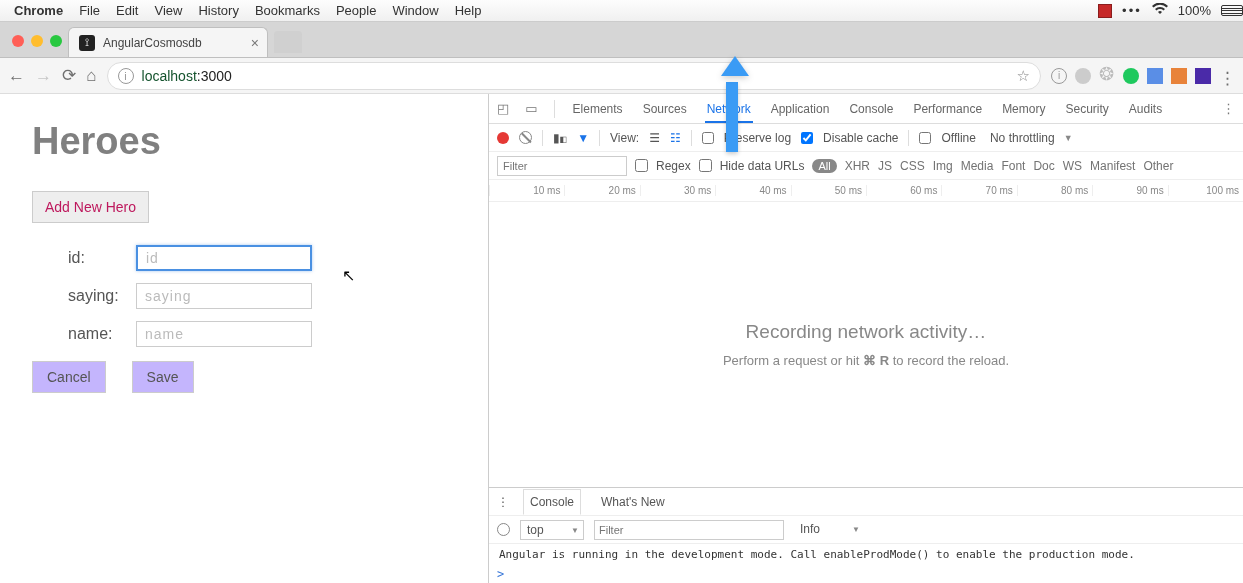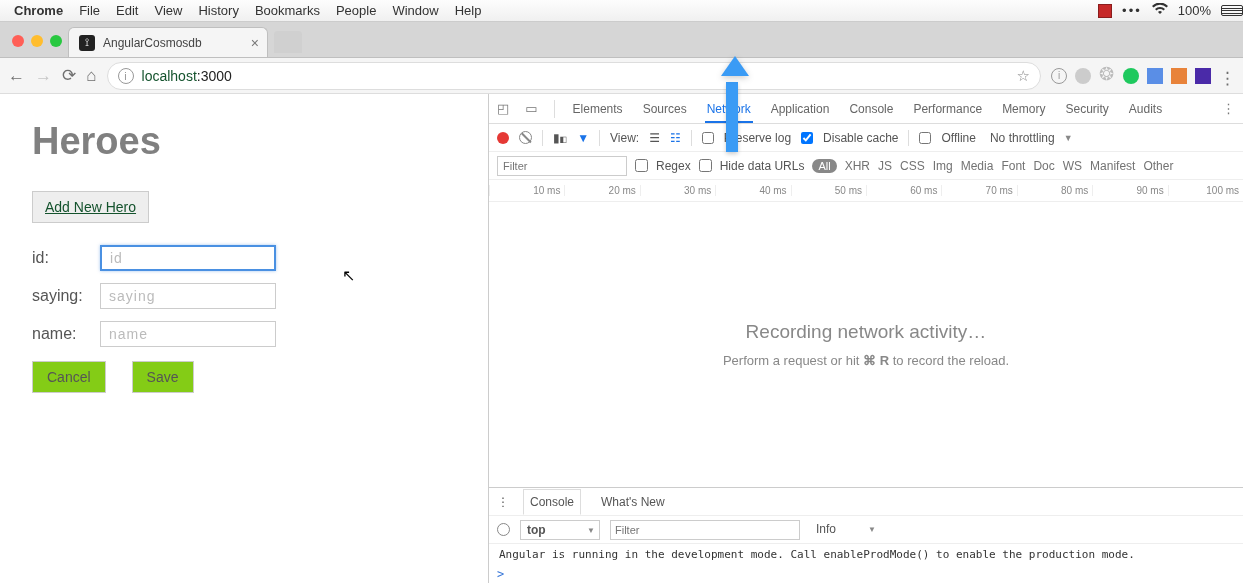--- a/index.html
+++ b/index.html
@@ -34,28 +34,28 @@
 .omnibox .info { width:16px;height:16px;border:1.5px solid #999;border-radius:50%;display:flex;align-items:center;justify-content:center;color:#999;font-size:11px;margin-right:8px;}
 .omnibox .host-dim { color:#14532d; }
 .omnibox .star { margin-left:auto; color:#888; font-size:15px;}
 .ext-icons { display:flex; gap:8px; align-items:center; }
 .ext-icons span { width:16px; height:16px; display:inline-block; }
 
 
 .content { display:flex; height:calc(583px - 22px - 36px - 36px); }
 .page { width:488px; padding:26px 32px; }
 .page h1 { font-size:38px; font-weight:700; color:#808080; margin-bottom:28px; }
-.addbtn { background:#eee; border:1px solid #ccc; padding:7px 12px; font-size:14px; color:#14532d; margin-bottom:22px; display:inline-block;text-decoration:underline; }
+.addbtn { background:#eee; border:1px solid #ccc; padding:7px 12px; font-size:14px; color:#be185d; margin-bottom:22px; display:inline-block; }
 .form-row { display:flex; align-items:center; margin-bottom:12px; }
-.form-row label { width:68px; font-size:16px; color:#555; }
+.form-row label { width:68px; font-size:16px; color:#555;margin-left:36px; }
 .form-row input { width:176px; height:26px; border:1px solid #ccc; padding:0 8px; font-size:14px; }
 .form-row input.focused { border:2px solid #4a90e2; box-shadow:0 0 3px rgba(74,144,226,.5); }
 .form-row input::placeholder { color:#bbb; letter-spacing:1px; }
 .btn-row { margin-top:14px; display:flex; gap:26px; }
-.btn-row button { background:#84cc16; border:1px solid #ccc; padding:7px 14px; font-size:14px; color:#555; }
+.btn-row button { background:#c4b5fd; border:1px solid #ccc; padding:7px 14px; font-size:14px; color:#555; }
 
 
 .devtools { flex:1; border-left:1px solid #ccc; display:flex; flex-direction:column; background:#fff; font-size:12px; color:#555; }
 .dt-tabs { height:30px; border-bottom:1px solid #ddd; display:flex; align-items:center; padding:0 8px; gap:16px; }
 .dt-tabs .ico { color:#777; font-size:13px; }
 .dt-tabs .t { color:#666; padding:7px 2px; }
 .dt-tabs .t.active { color:#1a73e8; border-bottom:2px solid #1a73e8; padding-bottom:5px; }
 .dt-tabs .more { margin-left:auto; }
 
 .dt-toolbar { height:28px; border-bottom:1px solid #eee; display:flex; align-items:center; padding:0 8px; gap:10px; }
@@ -80,21 +80,21 @@
 .arrow { position:absolute; top:-60px; left:232px; width:22px; height:80px; }
 .arrow .shaft { width:12px; height:70px; background:#3a9bf5; margin:0 auto; box-shadow:0 2px 4px rgba(0,0,0,.2); }
 .arrow .head { width:0;height:0;border-left:14px solid transparent;border-right:14px solid transparent;border-bottom:20px solid #3a9bf5; margin:0 auto; margin-top:-80px; position:relative; top:-6px; filter:drop-shadow(0 2px 3px rgba(0,0,0,.2));}
 
 .dt-drawer { border-top:1px solid #ccc; }
 .dt-drawer-tabs { height:28px; border-bottom:1px solid #eee; display:flex; align-items:center; padding:0 8px; gap:14px; }
 .dt-drawer-tabs .dtab { padding:5px 6px; }
 .dt-drawer-tabs .dtab.active { border:1px solid #ddd; border-bottom:1px solid #fff; background:#fff; margin-bottom:-1px;}
 .dt-drawer-ctrl { height:28px; border-bottom:1px solid #eee; display:flex; align-items:center; padding:0 8px; gap:10px; }
 .dt-drawer-ctrl select, .dt-drawer-ctrl input { height:20px; border:1px solid #ccc; font-size:11px; padding:0 4px; }
-.dt-drawer-ctrl .ctx { width:80px; position:relative; padding-right:14px;font-weight:bold; }
+.dt-drawer-ctrl .ctx { width:64px; position:relative; padding-right:14px; }
 .dt-drawer-ctrl .ctx::after, .dt-drawer-ctrl .lvl::after { content:"▼"; font-size:8px; color:#888; position:absolute; right:4px; top:5px;}
 .dt-drawer-ctrl .lvl { width:70px; position:relative; padding-right:14px;}
 .dt-console-out { font-family: Menlo, monospace; font-size:11px; padding:4px 10px; display:flex; justify-content:space-between; color:#333; }
 .dt-console-out .src { color:#999; }
 .dt-prompt { padding:2px 8px; color:#3a78d8; font-family:Menlo,monospace; }
 
 .cursor { position:absolute; left:342px; top:266px; font-size:16px; color:#000; pointer-events:none;}
 </style>
 </head>
 <body>

